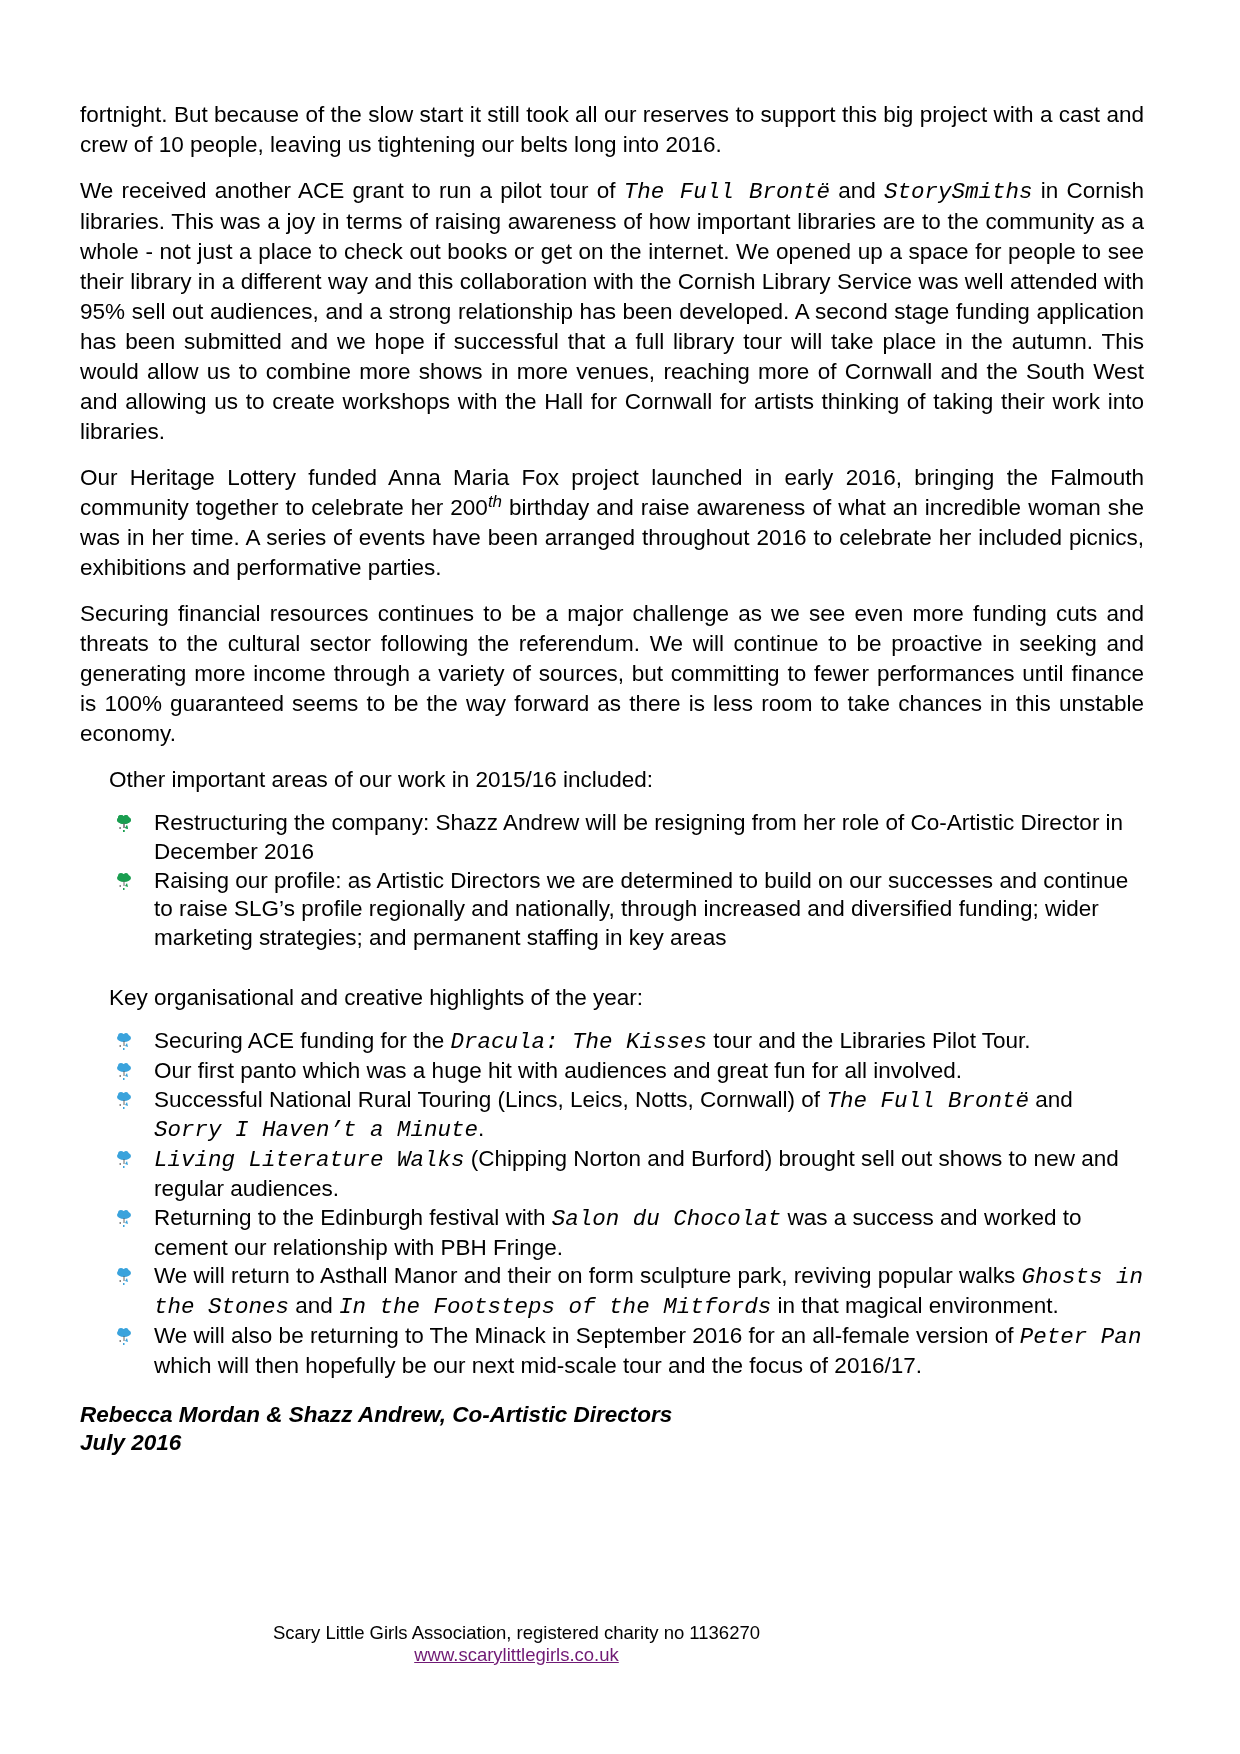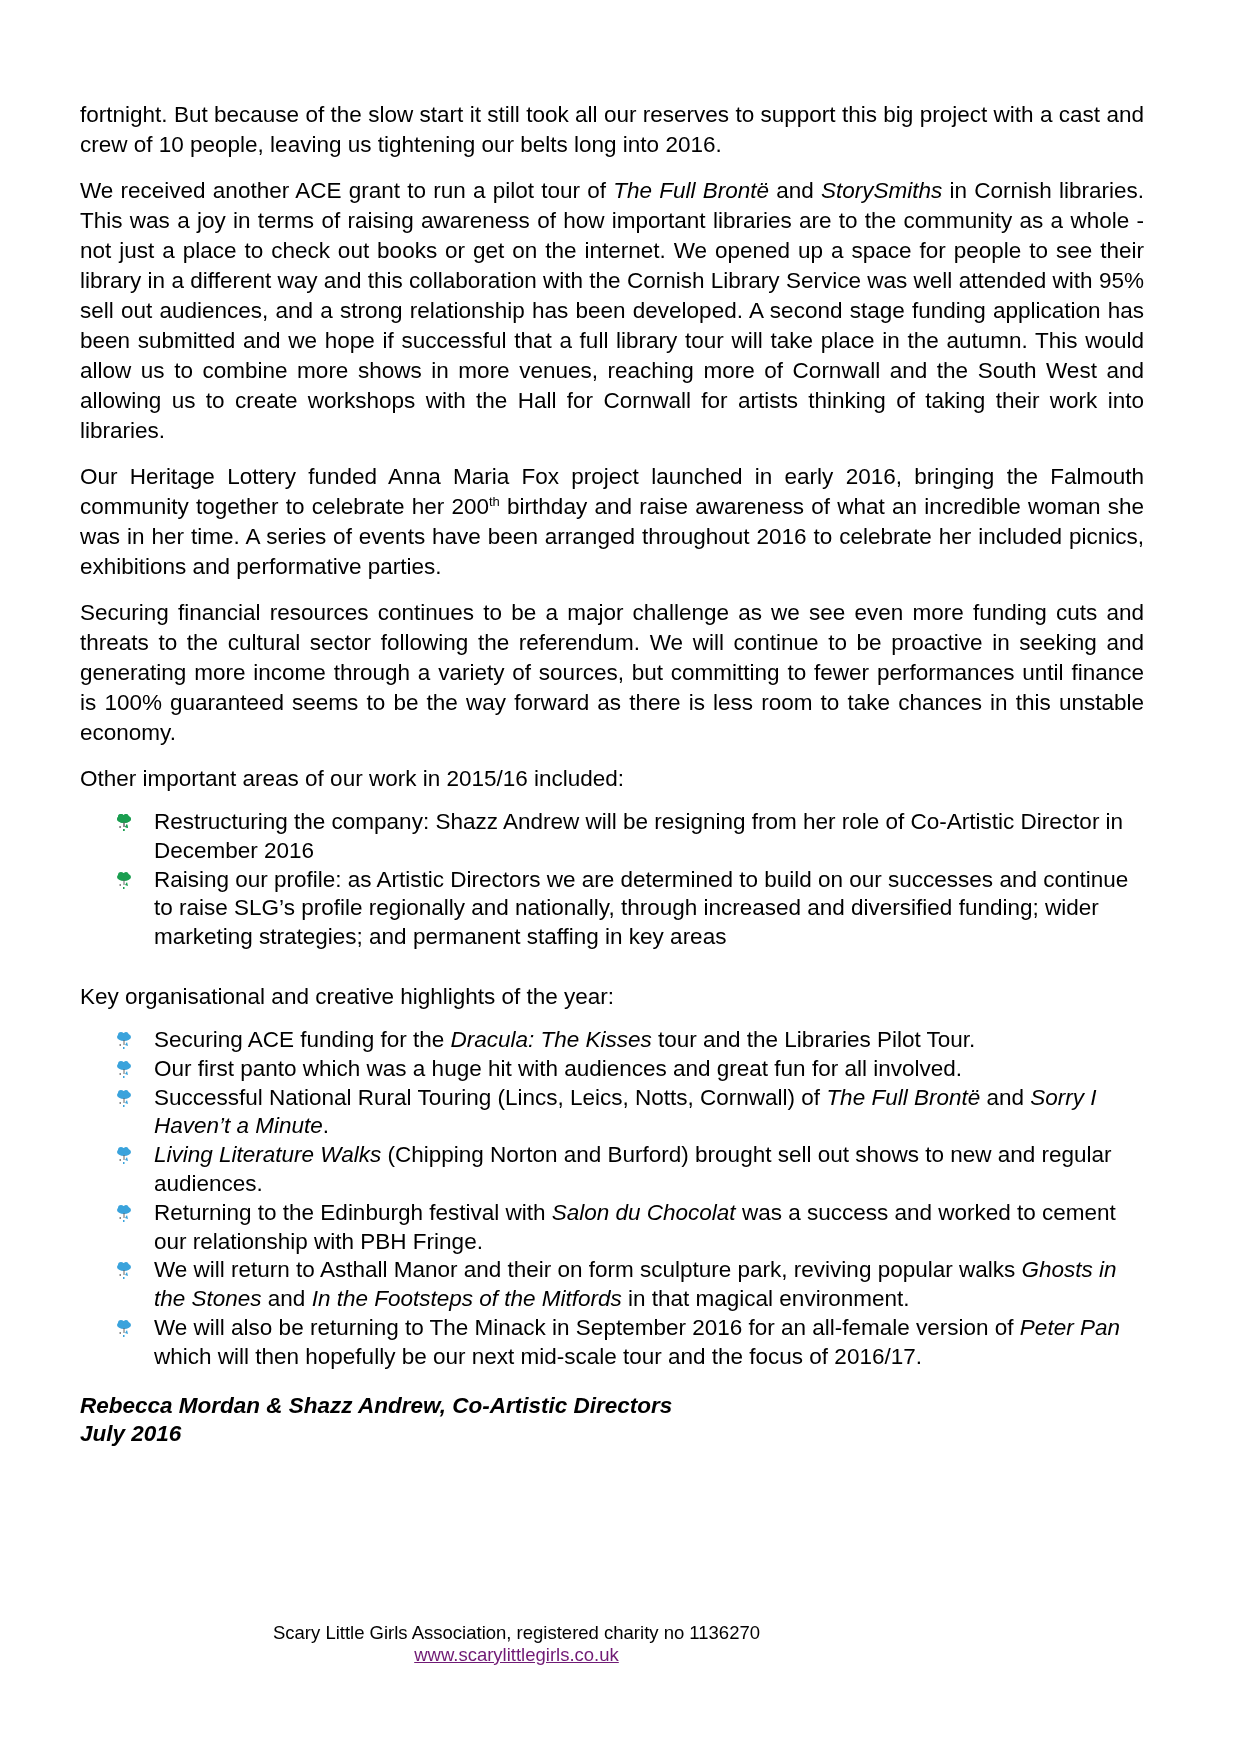--- a/index.html
+++ b/index.html
@@ -1,28 +1,28 @@
 <!DOCTYPE html>
 <html><head>
 <meta charset="utf-8">
 <style>
   html, body { margin: 0; padding: 0; background: #ffffff; }
   body { width: 1240px; height: 1754px; position: relative; overflow: hidden;
          font-family: "Liberation Sans", sans-serif; color: #000; }
   .page { position: absolute; left: 80px; top: 100px; width: 1064px; font-size: 22.5px; line-height: 30px; }
   .para { margin: 0 0 16px 0; text-align: justify; }
-  .para.left { text-align: left; }
+  .para.left { text-align: left; margin-left: 29px; }
   ul.bul { list-style: none; margin: 0 0 16px 0; padding: 0 0 0 74px; }
   ul.bul li { position: relative; margin: 0; line-height: 28.8px; }
   .bicon { position: absolute; left: -38px; top: 6px; width: 16px; height: 18px; }
   .sig { text-align: left; font-weight: bold; font-style: italic; margin-top: 20px; line-height: 28px; }
   .footer { position: absolute; left: 0; width: 1033px; top: 1622px; text-align: center; font-size: 18.5px; line-height: 22px; }
   .footer a { color: #701a75; text-decoration: underline; }
-  i { font-style: italic; }
-  sup { font-size: 13px; line-height: 0; vertical-align: super; }
+  i { font-style: italic; font-family: Liberation Mono, monospace; }
+  sup { font-size: 17px; line-height: 0; vertical-align: super; font-style: italic; }
 </style>
 </head>
 <body>
 
 <div class="page">
 
   <p class="para">fortnight.  But because of the slow start it still took all our reserves to support this big project with a cast and crew of 10 people, leaving us tightening our belts long into 2016.</p>
 
   <p class="para"><span>We received another ACE grant to run a pilot tour of </span><i>The Full Brontë</i><span> and </span><i>StorySmiths</i><span> in Cornish libraries.  This was a joy in terms of raising awareness of how important libraries are to the community as a whole - not just a place to check out books or get on the internet.  We opened up a space for people to see their library in a different way and this collaboration with the Cornish Library Service was well attended with 95% sell out audiences, and a strong relationship has been developed.  A second stage funding application has been submitted and we hope if successful that a full library tour will take place in the autumn.  This would allow us to combine more shows in more venues, reaching more of Cornwall and the South West and allowing us to create workshops with the Hall for Cornwall for artists thinking of taking their work into libraries.</span></p>
 

